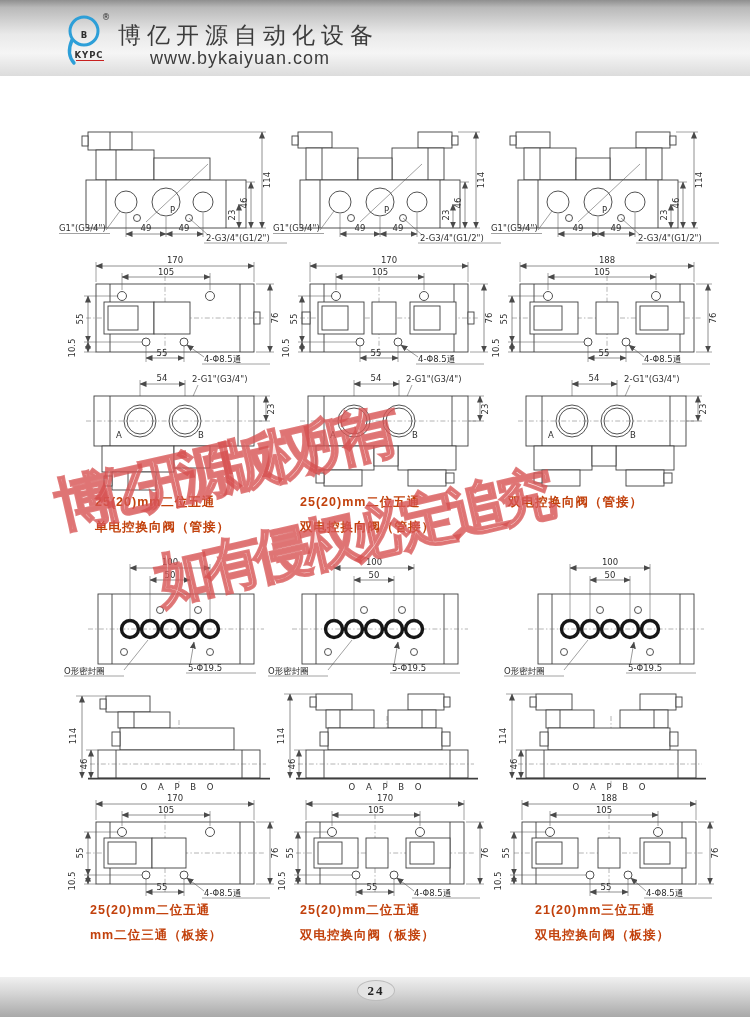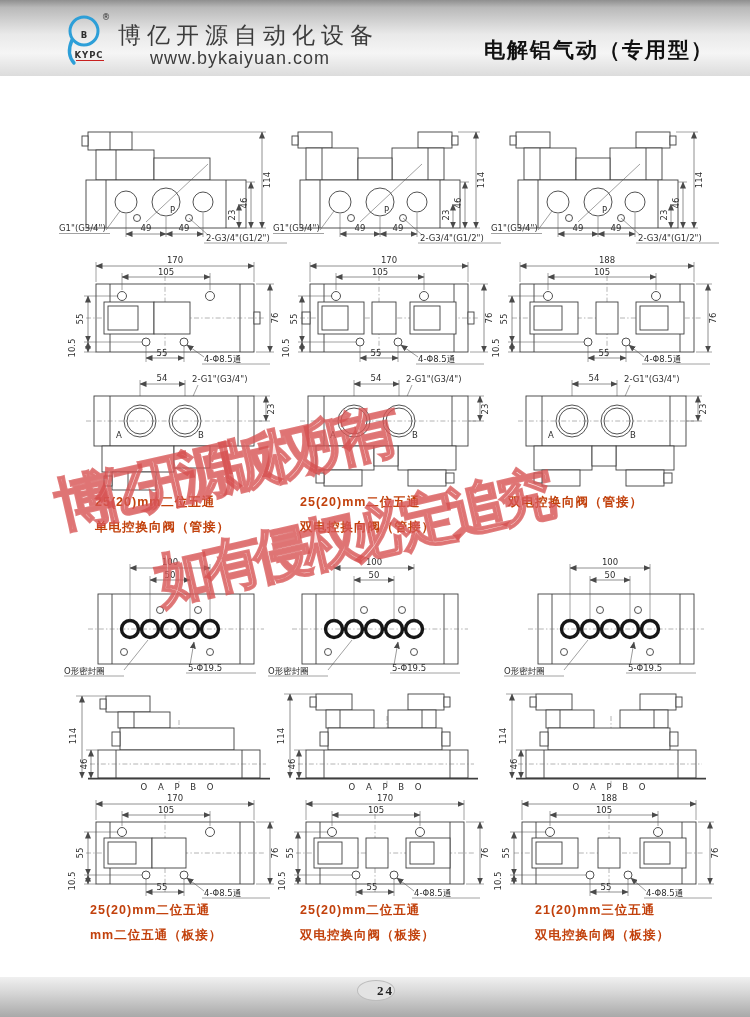--- a/index.html
+++ b/index.html
@@ -12,21 +12,21 @@
   #company { position:absolute; left:118px; top:20px; font-size:23px; font-weight:normal;
     color:#3c3c3c; letter-spacing:6px; }
   #website { position:absolute; left:150px; top:48px; font-size:18px; color:#3c3c3c; letter-spacing:1px; }
   #pagetitle { position:absolute; right:36px; top:36px; font-size:21px; font-weight:bold; color:#111; letter-spacing:2px; }
   #logo { position:absolute; left:58px; top:10px; }
 
   
   #footer { position:absolute; left:0; top:977px; width:750px; height:40px;
     background:linear-gradient(180deg,#f0f0f0 0%,#d6d6d6 40%,#a9a9a9 100%); }
   #pagebadge { position:absolute; left:357px; top:3px; width:38px; height:21px; background:#e3e3e3;
-    border:1px solid #bdbdbd; border-radius:50%; text-align:right; line-height:20px;
+    border:1px solid #bdbdbd; border-radius:50%; text-align:center; line-height:20px;
     font-size:13px; color:#222; font-family:"Liberation Serif", serif; font-weight:bold; letter-spacing:2px; }
 
   
   .cap { position:absolute; font-size:12.5px; font-weight:600; color:#c2410c; line-height:2.0; letter-spacing:1px; }
 
   
   .wm { position:absolute; font-size:58px; font-weight:bold; white-space:nowrap;
     transform:rotate(-13deg); transform-origin:left top; z-index:30; pointer-events:none;
     color:rgba(240,150,150,0.30); -webkit-text-stroke:2px rgba(214,80,80,0.75); }
   #wm1 { left:48px; top:470px; letter-spacing:-16px; }
@@ -61,21 +61,20 @@
     <svg id="logo" width="54" height="58" viewBox="0 0 54 58">
       <circle cx="26" cy="21" r="14" fill="none" stroke="#2d9fd8" stroke-width="3"></circle>
       <path d="M14,30 Q8,44 16,53" fill="none" stroke="#2d9fd8" stroke-width="3.4" stroke-linecap="round"></path>
       <text x="26" y="28" text-anchor="middle" font-size="19" font-weight="bold" fill="#c8201f">B</text>
       <text x="48" y="10" text-anchor="middle" font-size="8" fill="#c8201f">®</text>
       <text x="31" y="48" text-anchor="middle" font-size="8" font-weight="bold" fill="#c8201f" letter-spacing="1">KYPC</text>
       <line x1="18" y1="50.5" x2="46" y2="50.5" stroke="#c8201f" stroke-width="1"></line>
     </svg>
     <div id="company">博亿开源自动化设备</div>
     <div id="website">www.bykaiyuan.com</div>
-    <div id="pagetitle">电解铝气动（专用型）</div>
   </div>
 
   <div class="wm" id="wm1">博亿开源版权所有</div>
   <div class="wm" id="wm2">如有侵权必定追究</div>
 
   <svg class="cell" style="left:58px;top:118px" width="230" height="126" viewBox="0 0 230 126">
     <rect class="lnf" x="30" y="14" width="44" height="18"></rect>
       <rect class="lnf" x="24" y="18" width="6" height="10"></rect>
     <line class="ln" x1="52" y1="14" x2="52" y2="32"></line>
     <rect class="lnf" x="38" y="32" width="58" height="30"></rect>
@@ -721,21 +720,21 @@
       <line class="ext" x1="136" y1="89" x2="136" y2="106"></line>
     <line class="dim" x1="98" y1="102" x2="136" y2="102"></line>
     <text x="114" y="99.5" text-anchor="middle">55</text>
     <text x="154" y="106">4-Φ8.5通</text>
     <line class="ext" x1="152" y1="108" x2="220" y2="108"></line>
     <line class="lead" x1="154" y1="101" x2="139" y2="88"></line>
   </svg>
 
   <div class="cap" style="left:90px;top:898px">
     <div>25(20)mm二位五通</div>
-    <div>mm二位五通（板接）</div>
+    <div>mm二位三通（板接）</div>
   </div>
   <div class="cap" style="left:300px;top:898px">
     <div>25(20)mm二位五通</div>
     <div>双电控换向阀（板接）</div>
   </div>
   <div class="cap" style="left:535px;top:898px">
     <div>21(20)mm三位五通</div>
     <div>双电控换向阀（板接）</div>
   </div>
 

